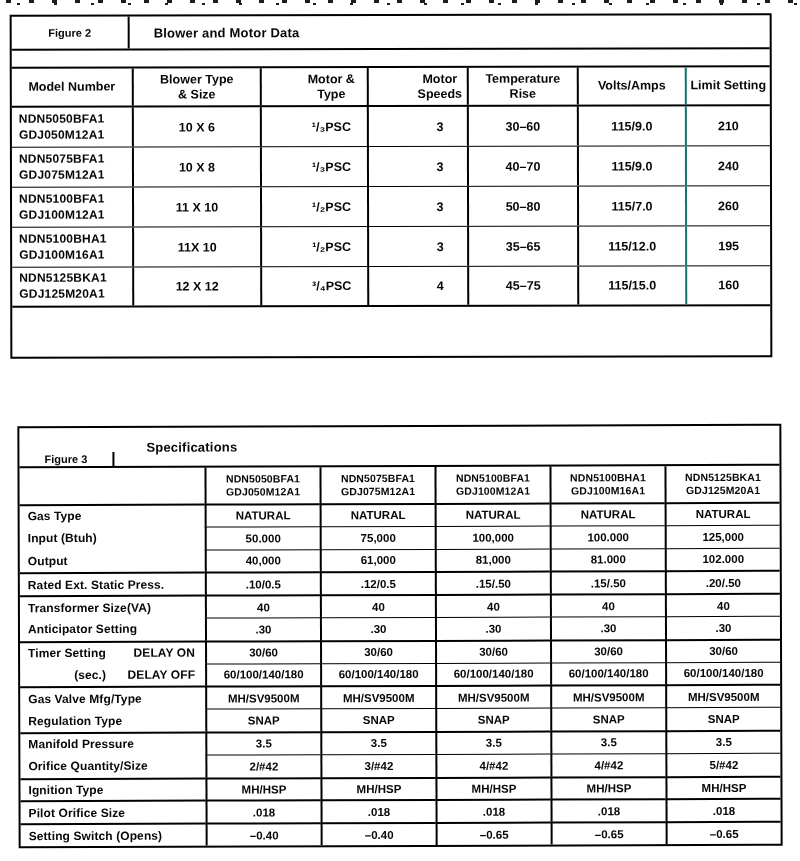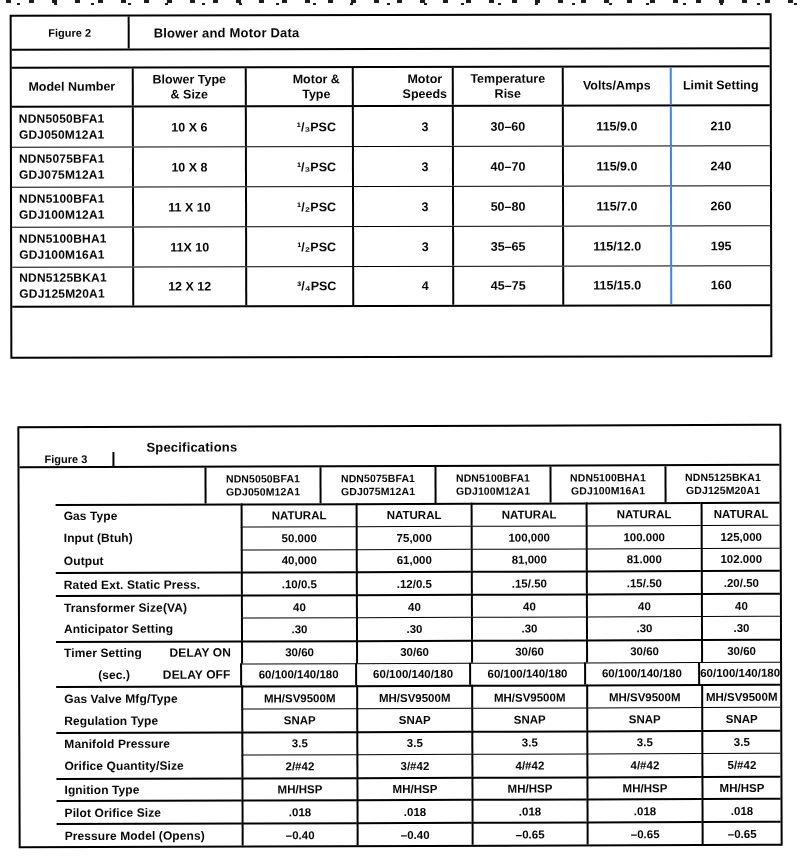--- a/index.html
+++ b/index.html
@@ -31,26 +31,26 @@
   .fig-label{display:flex;align-items:center;justify-content:center;
     font-weight:700;font-size:11px;border-right:2px solid #000;}
   .fig2 .fig-label{width:118px;}
   .title-text{flex:1;display:flex;align-items:center;font-weight:700;font-size:13px;letter-spacing:.2px;}
   .fig2 .title-text{padding-left:24px;}
   .fig2 .spacer{height:18px;border-bottom:2px solid #000;}
   .fig2 .hrow{display:flex;height:39px;border-bottom:2px solid #000;}
   .fig2 .hcell{display:flex;flex-direction:column;align-items:center;justify-content:center;
     font-weight:700;font-size:12.5px;line-height:1.18;text-align:center;}
   .f2c0{width:120px;}
-  .f2c1{width:113px;border-left:2px solid #000;}
+  .f2c1{width:128px;border-left:2px solid #000;}
   .f2c2{width:107px;border-left:2px solid #000;padding-left:34px;}
   .f2c3{width:100px;border-left:2px solid #000;padding-left:44px;}
   .f2c4{width:110px;border-left:2px solid #000;}
   .f2c5{width:108px;border-left:2px solid #000;}
-  .f2c6{flex:1;border-left:2px solid #3b82f6;}
+  .f2c6{flex:1;border-left:2px solid #0f766e;}
   .fig2 .drow{display:flex;height:40px;border-bottom:1px solid #000;}
   .fig2 .drow:last-child{border-bottom:2px solid #000;}
   .fig2 .dcell{display:flex;align-items:center;justify-content:center;
     font-weight:700;font-size:12.5px;text-align:center;}
   .fig2 .dcell.model{flex-direction:column;align-items:flex-start;justify-content:center;
     padding-left:7px;font-size:12px;line-height:1.3;letter-spacing:.2px;}
   .fig2 .footer{height:49px;}
 
   
   .fig3{left:18px;top:425px;width:764px;transform:rotate(-0.18deg);}
@@ -58,23 +58,23 @@
   .fig3 .fig-label{width:95px;margin-top:24px;}
   .fig3 .title-text{padding-left:32px;}
   .f3head{display:flex;height:36px;}
   .f3head .lblh{width:185px;}
   .mh{width:115px;border-left:2px solid #000;display:flex;flex-direction:column;
     align-items:center;justify-content:center;font-weight:700;font-size:10.5px;
     line-height:1.25;letter-spacing:.1px;text-align:center;}
   .mh:last-child{flex:1;}
   .f3row{display:flex;height:22.8px;}
   .f3row .lbl{width:185px;display:flex;align-items:center;padding:0 8px;
-    font-weight:700;font-size:12px;letter-spacing:.1px;white-space:nowrap;margin-left:36px;}
+    font-weight:700;font-size:12px;letter-spacing:.1px;white-space:nowrap;}
   .f3row .lbl.split{justify-content:space-between;padding-right:10px;}
-  .f3row .lbl.indent{padding-left:42px;}
+  .f3row .lbl.indent{padding-left:54px;}
   .f3row .val{width:115px;border-left:2px solid #000;display:flex;align-items:center;
     justify-content:center;font-weight:700;font-size:11.5px;border-top:1px solid #000;}
   .f3row .val:last-child{flex:1;}
   .f3row.group .val{border-top:2px solid #000;}
   .f3row.group .lbl{border-top:2px solid #000;}
 </style>
 </head>
 <body>
 
 <div class="page">
@@ -348,21 +348,21 @@
             <span>Pilot Orifice Size</span>
           </div>
           <div class="val">.018</div>
           <div class="val">.018</div>
           <div class="val">.018</div>
           <div class="val">.018</div>
           <div class="val">.018</div>
         </div>
         <div class="f3row group">
           <div class="lbl">
-            <span>Pressure Model (Opens)</span>
+            <span>Setting Switch (Opens)</span>
           </div>
           <div class="val">–0.40</div>
           <div class="val">–0.40</div>
           <div class="val">–0.65</div>
           <div class="val">–0.65</div>
           <div class="val">–0.65</div>
         </div>
       </div>
   </div>
 

